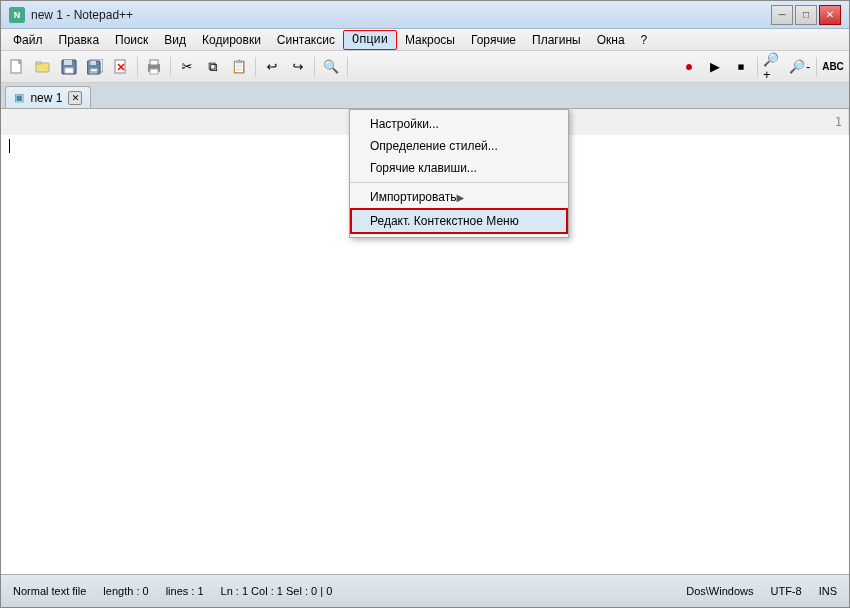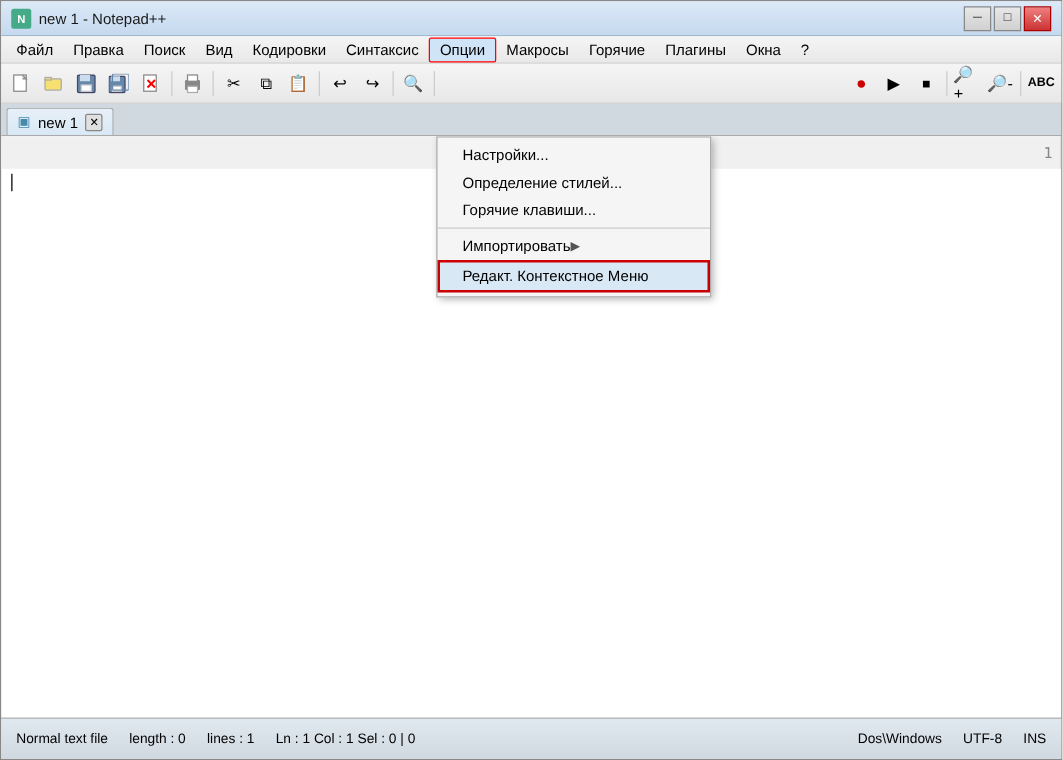--- a/index.html
+++ b/index.html
@@ -281,21 +281,21 @@
     </div>
   </div>
 
   <div class="menu-bar">
     <div class="menu-item">Файл</div>
     <div class="menu-item">Правка</div>
     <div class="menu-item">Поиск</div>
     <div class="menu-item">Вид</div>
     <div class="menu-item">Кодировки</div>
     <div class="menu-item">Синтаксис</div>
-    <div class="menu-item active" style="position:relative;">Опции</div>
+    <div class="menu-item active" style="position:relative;font-family:Liberation Mono, monospace;">Опции</div>
     <div class="menu-item">Макросы</div>
     <div class="menu-item">Горячие</div>
     <div class="menu-item">Плагины</div>
     <div class="menu-item">Окна</div>
     <div class="menu-item">?</div>
   </div>
 
   <div class="toolbar">
 
     <div class="toolbar-btn" title="Новый">

